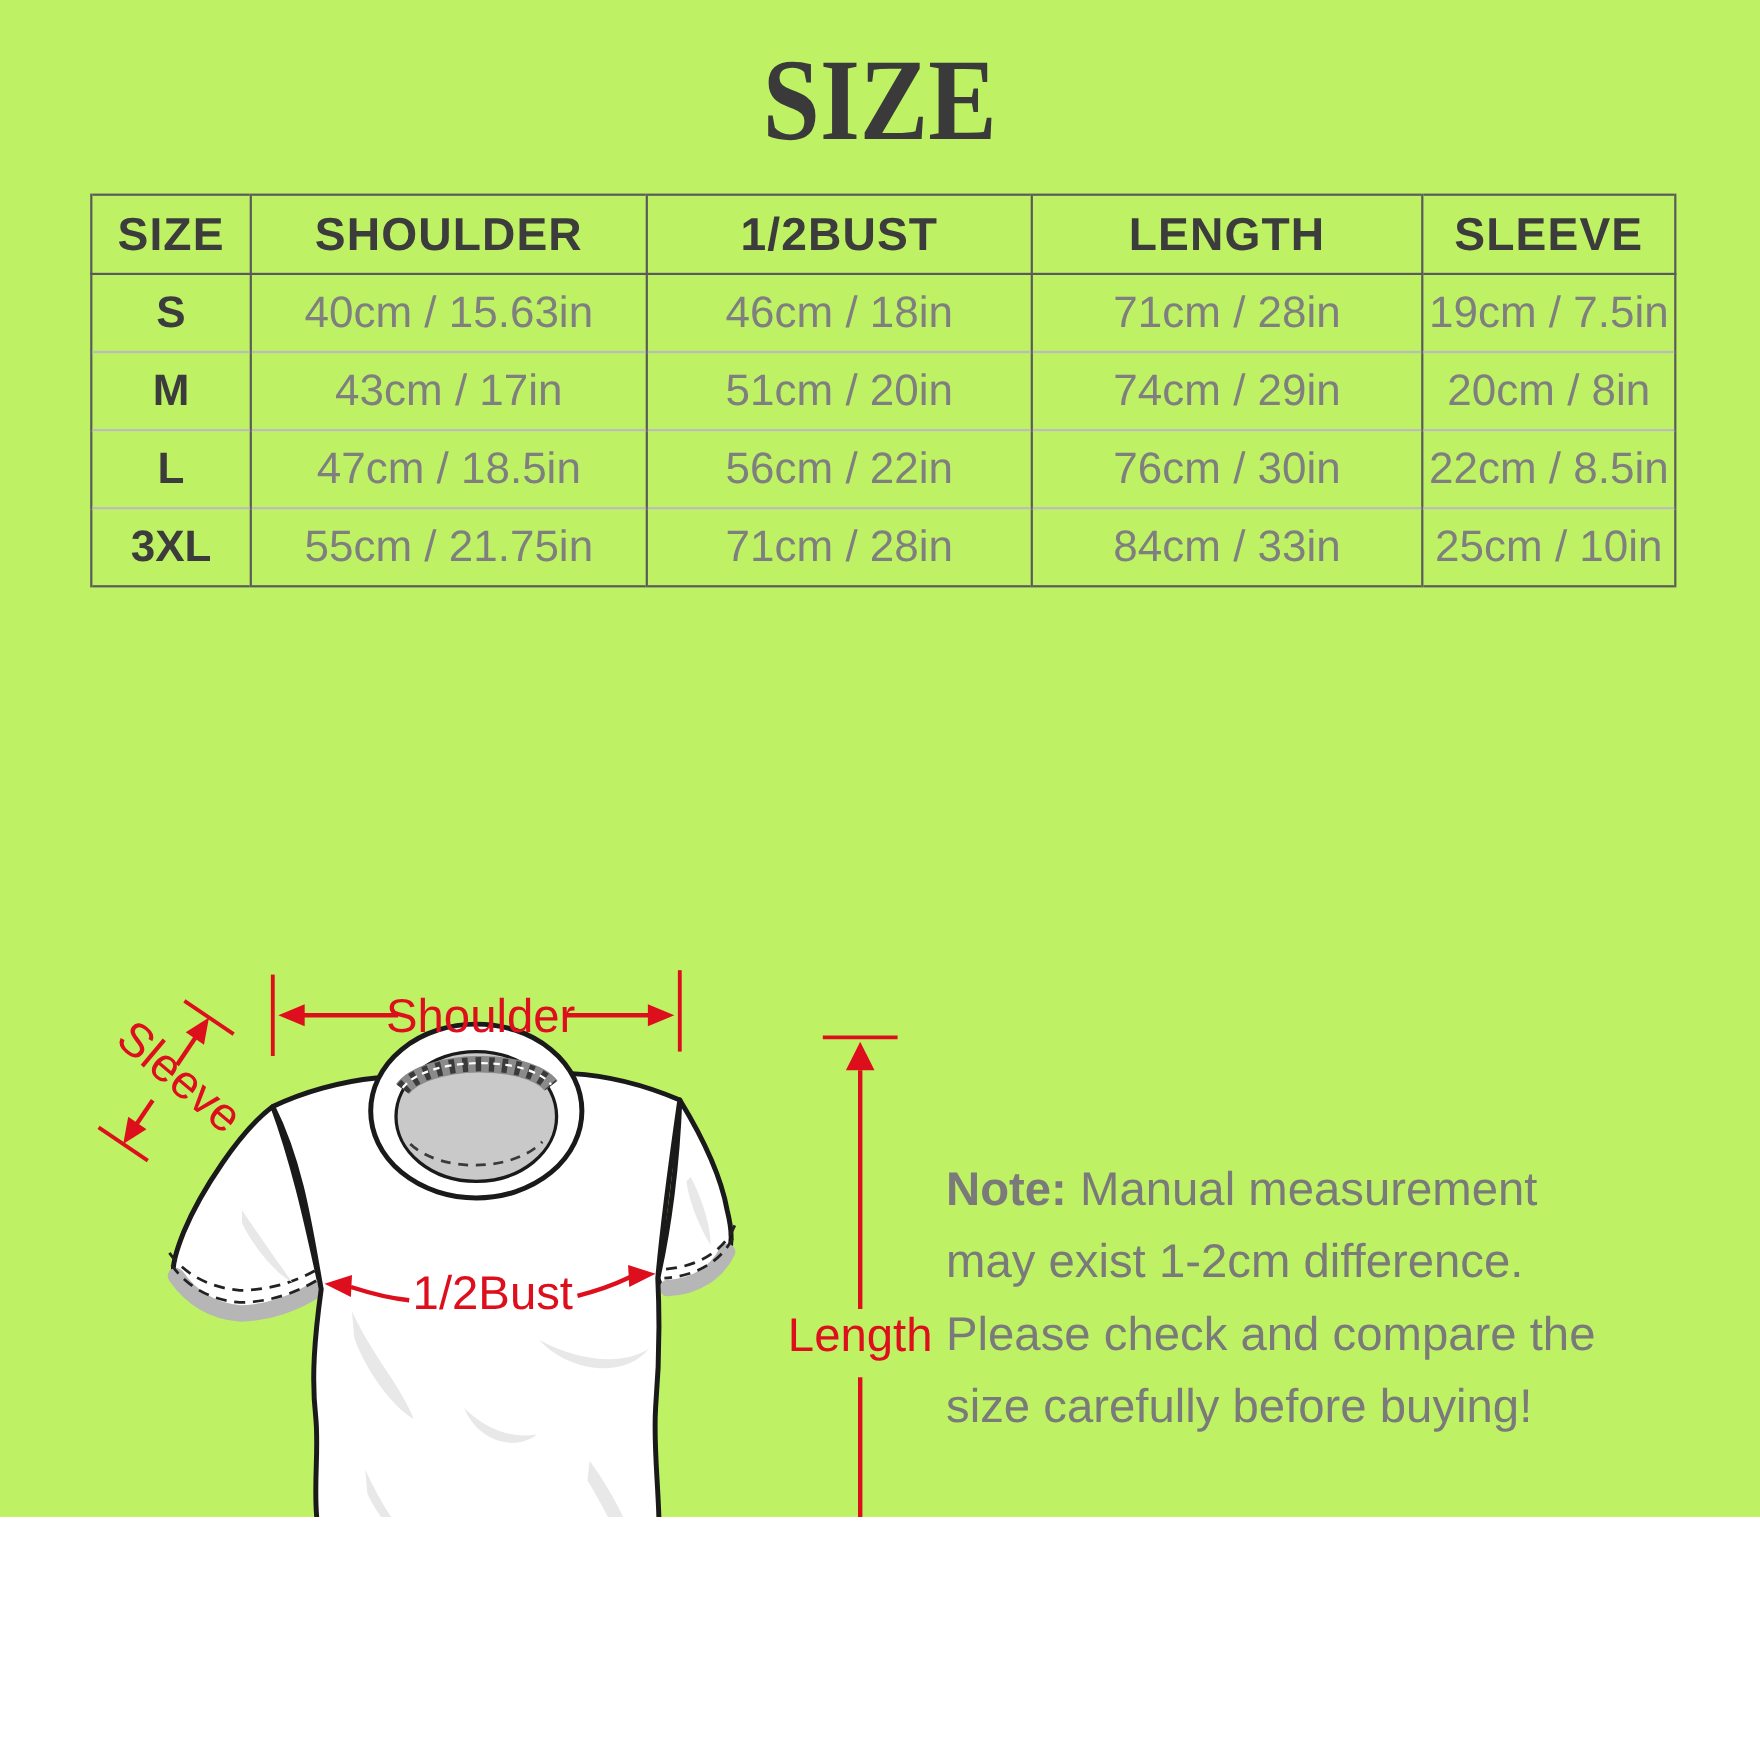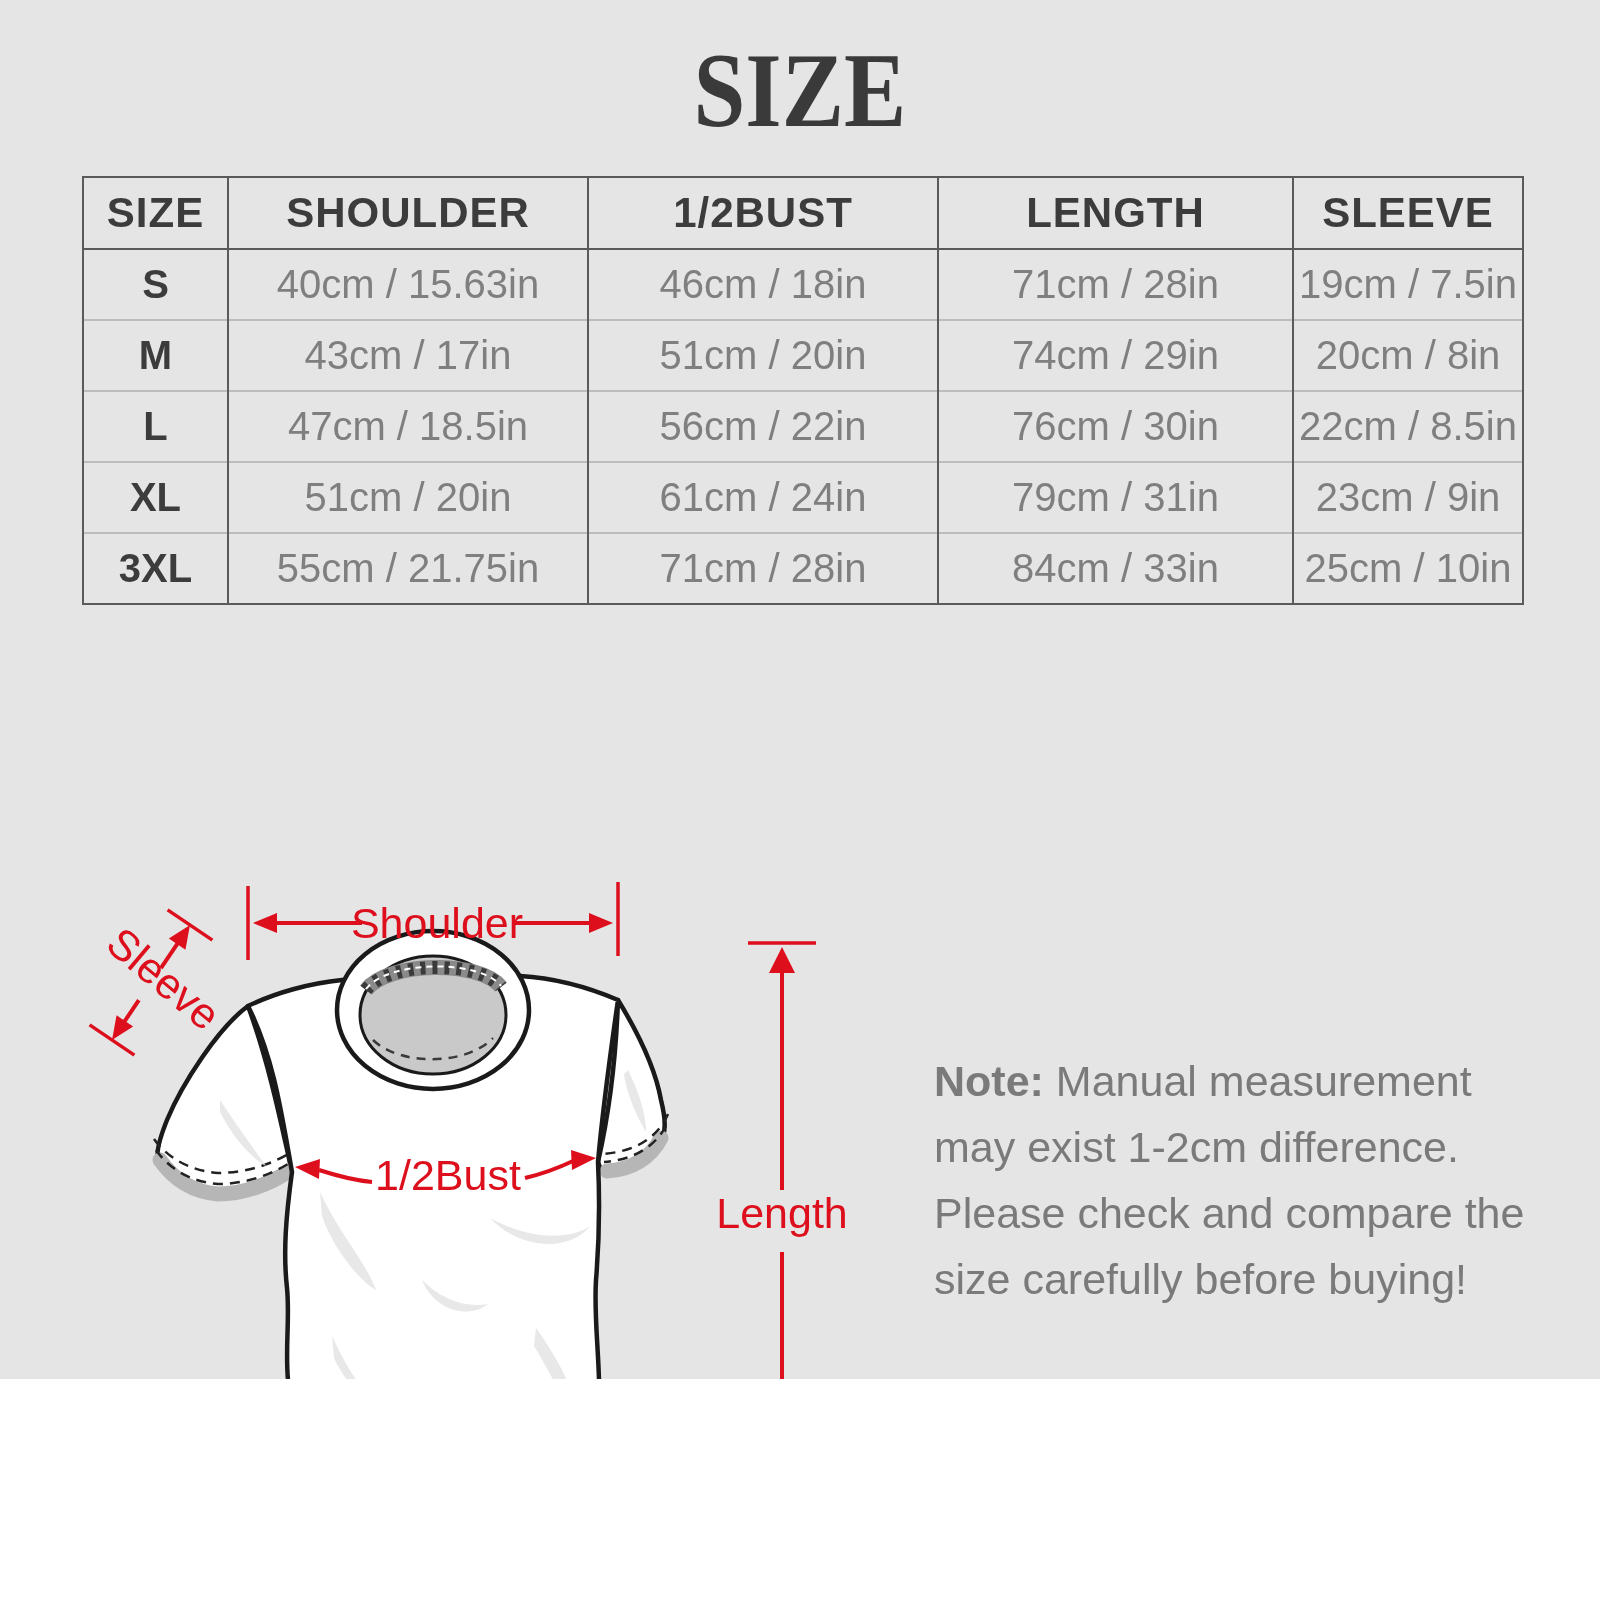--- a/index.html
+++ b/index.html
@@ -1,16 +1,16 @@
 <!DOCTYPE html>
 <html style="--accent: #dd0f1d; --table-border: #5a5a5a; --row-divider: #bcbcbc; --header-text: #3c3c3c; --cell-text: #7f7f7f; --note-text: #7a7a7a; --outline: #1a1a1a;"><head>
 <meta charset="utf-8">
 <style>
   html,body{margin:0;padding:0;background:#fff;}
-  .page{position:relative;width:1600px;height:1379px;background:#e5e5e5;overflow:hidden;
+  .page{position:relative;width:1600px;height:1379px;background:#bef264;overflow:hidden;
         font-family:"Liberation Sans",sans-serif;}
 
   
   .title-wrap{position:absolute;left:0;top:38px;width:1600px;text-align:center;}
   .title{display:inline-block;font-family:"Liberation Serif",serif;font-weight:700;
          font-size:106px;line-height:1.0;color:#3a3a3a;transform:scaleX(.88);}
 
   
   table.size-table{position:absolute;left:82px;top:176px;width:1440px;
         border-collapse:collapse;table-layout:fixed;
@@ -27,21 +27,21 @@
   .size-table tbody tr + tr td{border-top:2px solid var(--row-divider);}
 
   
   .diagram{position:absolute;left:70px;top:860px;width:800px;height:720px;}
   .ink{stroke:var(--outline);}
   .red-stroke{stroke:var(--accent);fill:none;}
   .red-fill{fill:var(--accent);stroke:none;}
   .red-text{fill:var(--accent);font-family:"Liberation Sans",sans-serif;font-size:43px;}
 
   
-  .note{position:absolute;left:934px;top:1048px;width:608px;
+  .note{position:absolute;left:860px;top:1048px;width:608px;
         font-size:43px;line-height:66px;color:var(--note-text);}
   .note b{font-weight:700;color:var(--note-text);}
 </style>
 </head>
 <body>
 
 <div class="page">
 
   <div class="title-wrap">
     <span class="title">SIZE</span>
@@ -80,27 +80,20 @@
         <td>20cm / 8in</td>
       </tr>
       <tr>
         <td class="rowhead">L</td>
         <td>47cm / 18.5in</td>
         <td>56cm / 22in</td>
         <td>76cm / 30in</td>
         <td>22cm / 8.5in</td>
       </tr>
       <tr>
-        <td class="rowhead">XL</td>
-        <td>51cm / 20in</td>
-        <td>61cm / 24in</td>
-        <td>79cm / 31in</td>
-        <td>23cm / 9in</td>
-      </tr>
-      <tr>
         <td class="rowhead">3XL</td>
         <td>55cm / 21.75in</td>
         <td>71cm / 28in</td>
         <td>84cm / 33in</td>
         <td>25cm / 10in</td>
       </tr>
     </tbody>
   </table>
 
   <svg class="diagram" viewBox="0 0 800 720">

